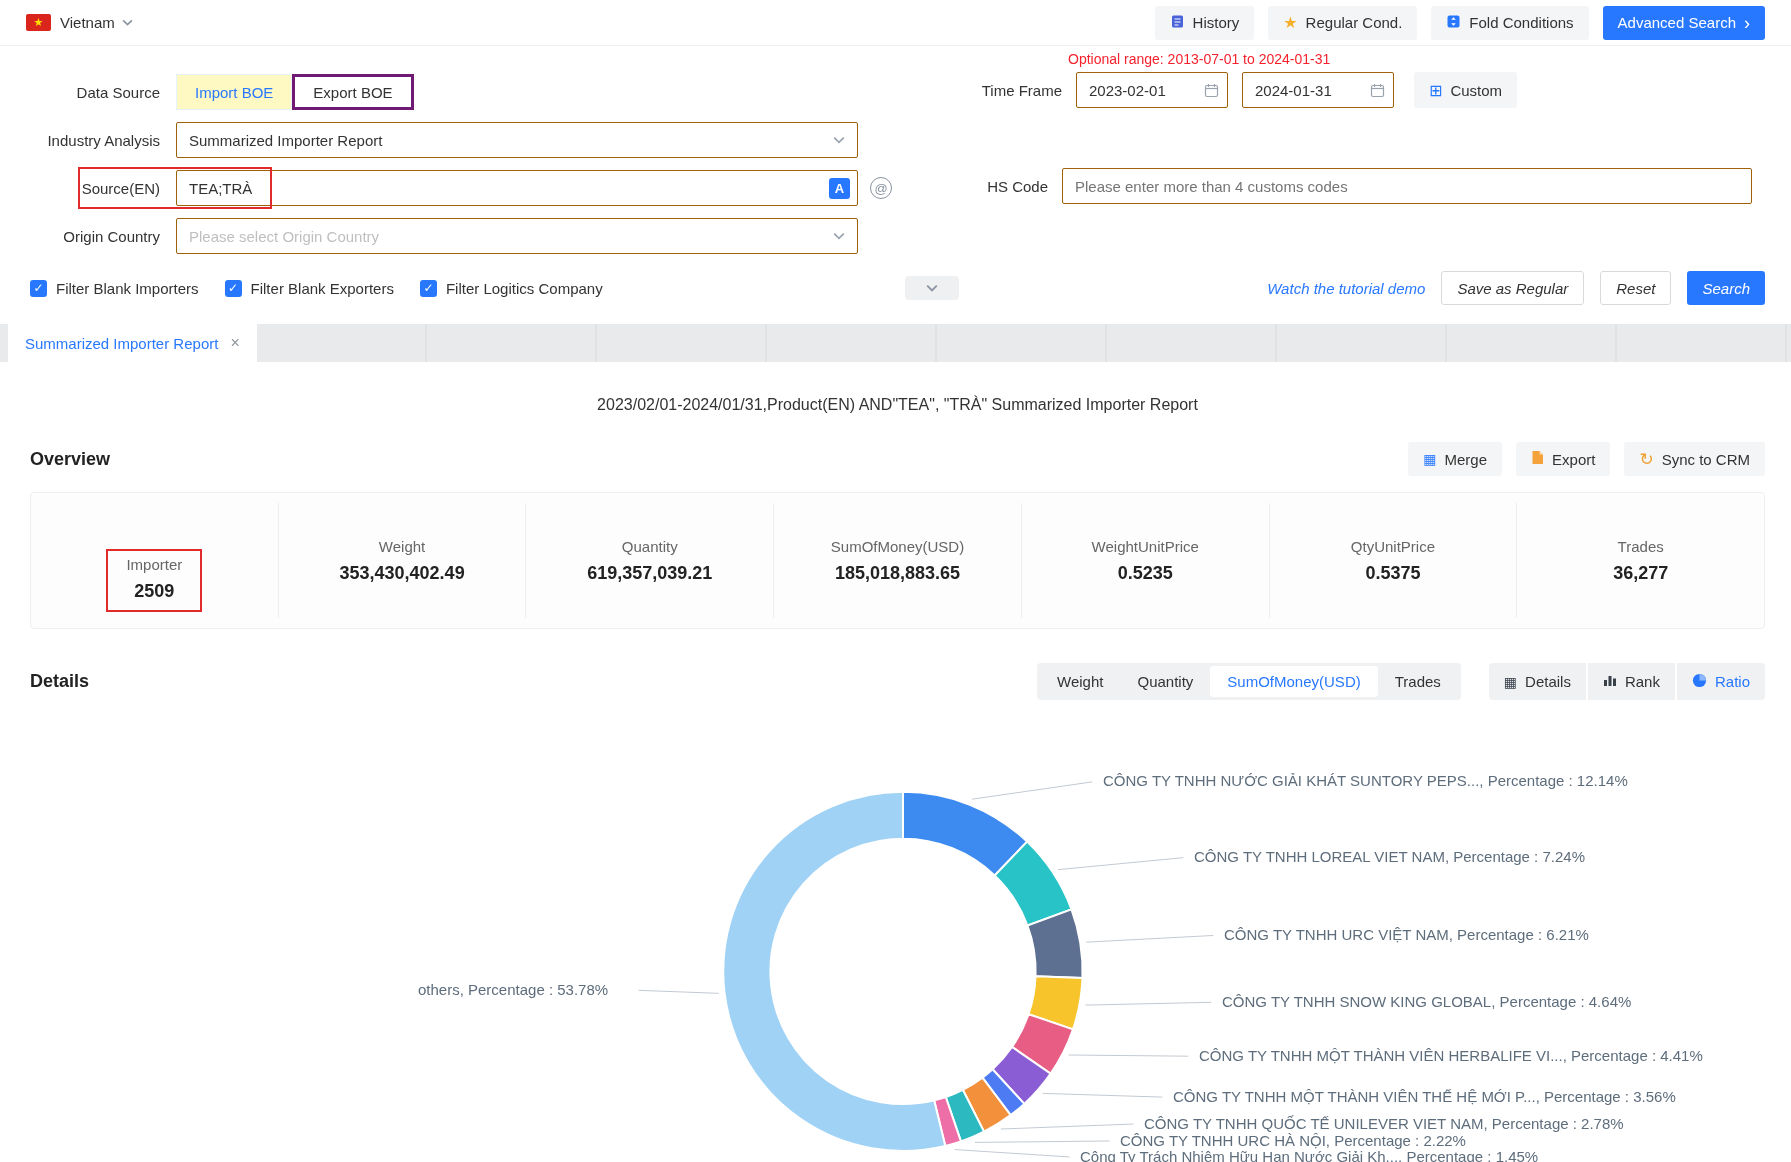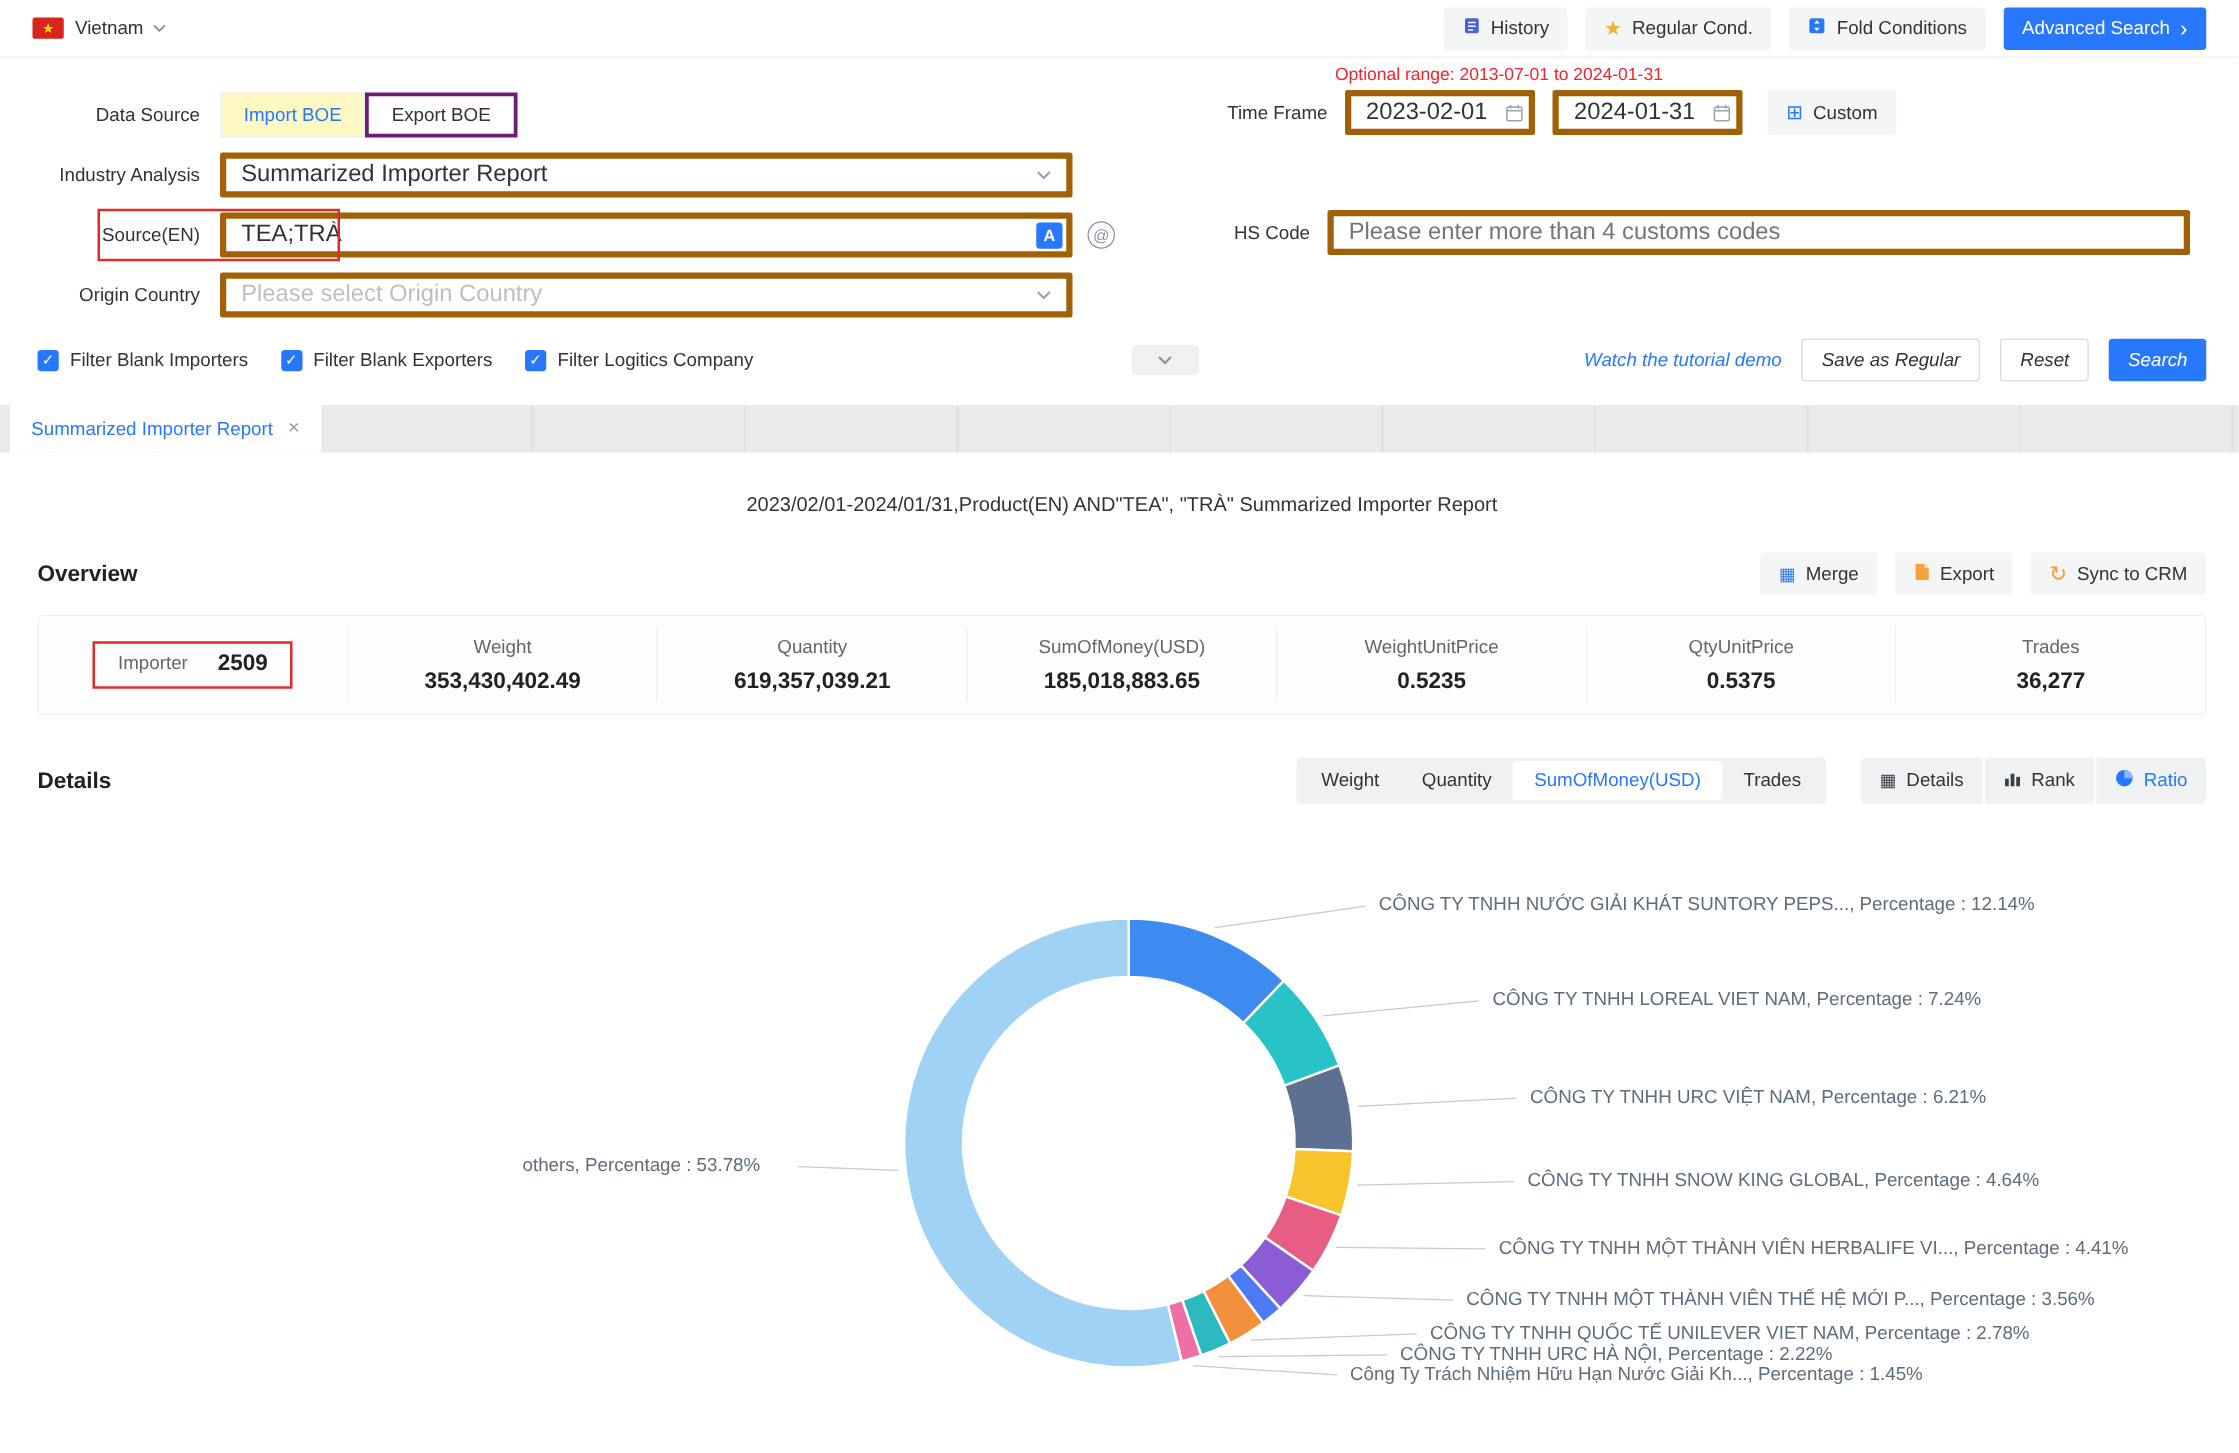--- a/index.html
+++ b/index.html
@@ -22,21 +22,21 @@
   .arrow-r { font-size: 18px; line-height: 1; }
 
   
   .form { position: relative; padding: 28px 26px 16px 30px; }
   .frow { position: relative; display: flex; align-items: center; height: 36px; margin-bottom: 12px; }
   .flabel { width: 130px; text-align: right; margin-right: 16px; flex: none; color: #333; }
   .seg-tabs { display: flex; }
   .seg { height: 36px; padding: 0 18px; display: flex; align-items: center; background: #fff; border: 3px solid #701a75; cursor: pointer; }
   .seg:first-child { border-right: none; }
   .seg.active { background: #fef9c3; color: #2878ff; border: 1px solid #e8f1fe; }
-  .input, .selectbox { height: 36px; border: 5px solid #a16207; border-radius: 2px; background: #fff; font-size: 19px; color: #333; }
+  .input, .selectbox { height: 36px; border: 1px solid #a16207; border-radius: 2px; background: #fff; font-size: 15px; color: #333; }
   input.input { padding: 0 12px; outline: none; font-family: inherit; }
   .selectbox { display: flex; align-items: center; justify-content: space-between; padding: 0 12px; cursor: pointer; }
   .w-main { width: 682px; }
   .placeholder { color: #bfbfbf; }
   .input-wrap { position: relative; display: inline-flex; align-items: center; }
   .tr-icon { position: absolute; right: 8px; width: 21px; height: 21px; background: #2878ff; border-radius: 3px; color: #fff; font-size: 13px; font-weight: bold; display: flex; align-items: center; justify-content: center; cursor: pointer; }
   .at-icon { width: 22px; height: 22px; border: 1.5px solid #8a94a0; border-radius: 50%; color: #8a94a0; font-size: 13px; display: flex; align-items: center; justify-content: center; margin-left: 12px; cursor: pointer; }
   .right-group { position: absolute; left: 948px; top: 0; height: 32px; display: flex; align-items: center; }
   .rlabel { width: 84px; text-align: right; margin-right: 14px; flex: none; }
   .optional { position: absolute; left: 1038px; top: -23px; color: #f5222d; font-size: 14px; }
@@ -62,21 +62,21 @@
   .report { padding: 0 26px 0 30px; }
   .report-title { text-align: center; margin: 34px 0 28px; font-size: 16px; color: #333; }
   .section-head { display: flex; align-items: center; }
   .h2 { font-size: 18px; font-weight: bold; color: #222; }
   .ov-actions { margin-left: auto; display: flex; gap: 14px; }
   .stats { margin-top: 16px; border: 1px solid #edeff1; background: #fdfdfe; border-radius: 4px; display: flex; padding: 10px 0; }
   .stat { flex: 1; display: flex; flex-direction: column; align-items: center; justify-content: center; gap: 8px; border-right: 1px solid #eceef0; padding: 6px 0; }
   .stat:last-child { border-right: none; }
   .stat-label { color: #666; }
   .stat-value { font-size: 18px; font-weight: bold; color: #222; }
-  .red-box { border: 2px solid #e12a2a; padding: 5px 18px 8px; display: flex; flex-direction: row; align-items: center; gap: 24px; }
+  .red-box { border: 2px solid #e12a2a; padding: 5px 18px 8px; display: flex; flex-direction: column; align-items: center; gap: 8px; margin-top: 40px; }
 
   .details-row { margin-top: 34px; display: flex; align-items: center; }
   .metric-tabs { margin-left: auto; background: #eff1f3; border-radius: 4px; padding: 3px; display: flex; }
   .mtab { padding: 7px 17px; border-radius: 3px; cursor: pointer; color: #333; }
   .mtab.active { background: #fff; color: #2878ff; }
   .view-tabs { margin-left: 28px; display: flex; gap: 2px; }
   .vtab { background: #eff1f3; height: 37px; padding: 0 15px; display: flex; align-items: center; gap: 8px; cursor: pointer; color: #333; }
   .vtab:first-child { border-radius: 4px 0 0 4px; }
   .vtab:last-child { border-radius: 0 4px 4px 0; }
   .vtab.active { color: #2878ff; }

